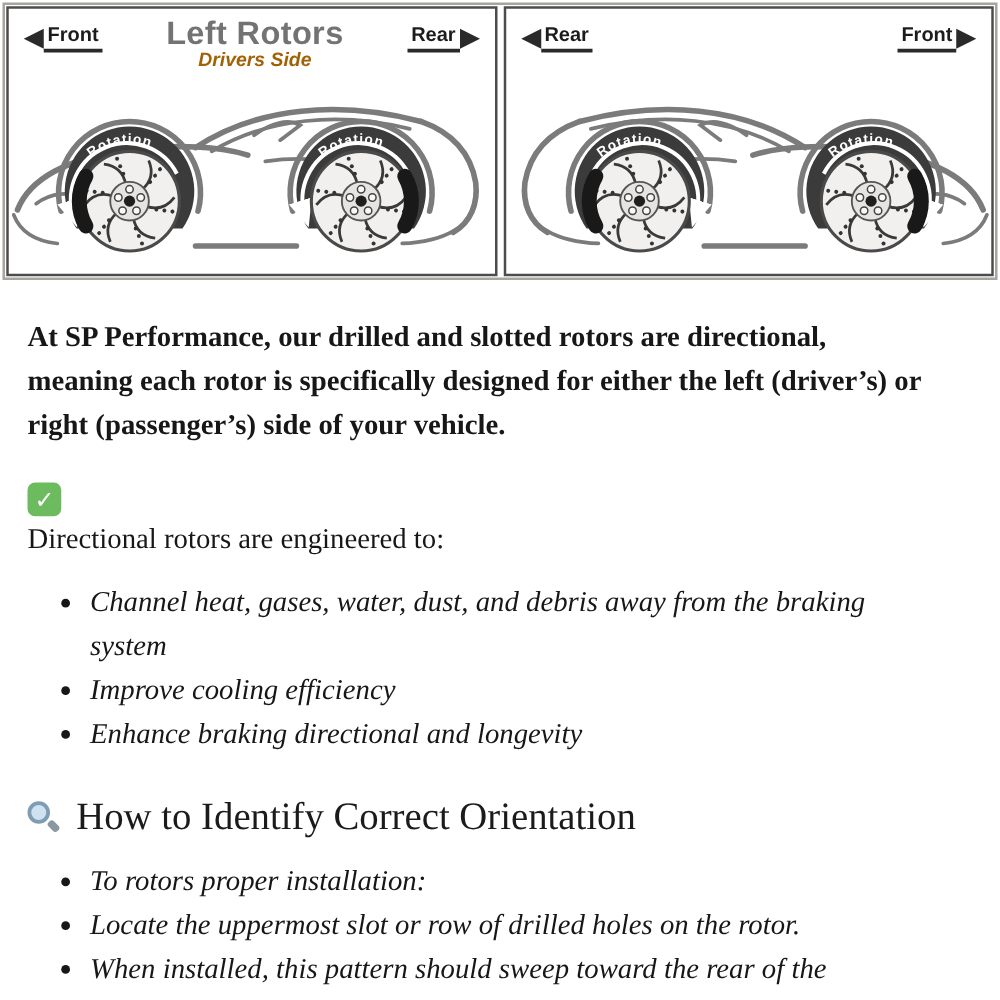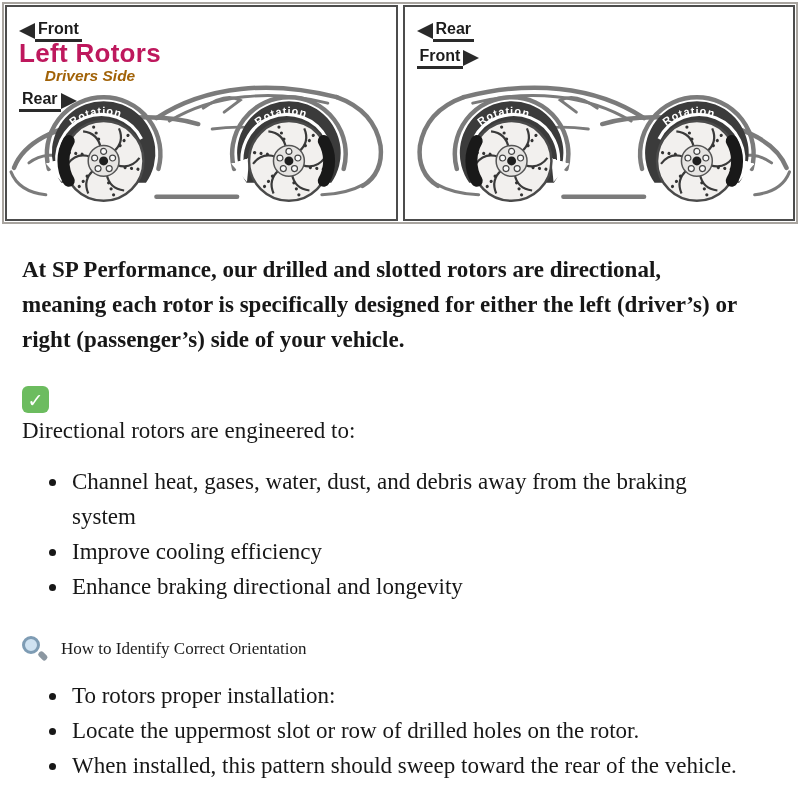--- a/index.html
+++ b/index.html
@@ -4,23 +4,23 @@
 <style>
   * { box-sizing: border-box; margin: 0; padding: 0; }
   html,body { width:800px; height:800px; background:#fff; overflow:hidden; }
   body { font-family:"Liberation Serif", serif; color:#171717; }
 
   
   .diagram { width:796px; margin:2px auto 0; border:2px solid #a8a49f; background:#fff;
              display:flex; gap:5px; padding:1px; }
   .panel { flex:1 1 0; border:2px solid #4c4c4c; background:#fff; height:216px; overflow:hidden; }
   .panel-head { display:flex; justify-content:space-between; align-items:flex-start; padding:8px 12px 0 12px; height:58px;
-                font-family:"Liberation Sans", sans-serif;flex-direction:column; }
+                font-family:"Liberation Sans", sans-serif; }
   .titleblock { text-align:center; flex:1 1 auto; margin-top:-2px; }
-  .panel-title { font-size:26px; font-weight:bold; letter-spacing:0.3px; color:#be185d; line-height:1.05; }
+  .panel-title { font-size:26px; font-weight:bold; letter-spacing:0.3px; color:#737373; line-height:1.05; }
   .panel-sub { font-size:15.5px; font-weight:bold; font-style:italic; color:#a16207; }
   .dir { display:flex; align-items:center; margin-top:6px; }
   .dir .lbl { font-size:16px; font-weight:bold; color:#1c1c1c; border-bottom:3px solid #2a2a2a; padding:0 3px 1px 3px; line-height:1.05; }
   .tri { width:0; height:0; border-top:8px solid transparent; border-bottom:8px solid transparent; }
   .tri.left  { border-right:16px solid #2a2a2a; }
   .tri.right { border-left:16px solid #2a2a2a; }
   .car { display:block; width:100%; height:152px; }
 
   .bodyline { stroke:#7b7b7b; stroke-width:4.5; fill:none; stroke-linecap:round; }
   .bodyline.thin { stroke-width:3; }
@@ -33,23 +33,23 @@
   .dot { fill:#333; }
 
   
   .copy { padding:12px 38px 0 22px; font-size:23px; }
   .intro { margin-top:16px; line-height:35px; max-width:716px;font-weight:bold; }
   h2.why { margin-top:29px; font-size:24.5px; font-weight:bold; display:flex; align-items:center; gap:11px; color:#111; }
   .check { width:27px; height:27px; border-radius:6px; background:#6cbc5f; color:#fff;
            display:flex; align-items:center; justify-content:center;
            font-family:"DejaVu Sans", sans-serif; font-size:19px; font-weight:bold; flex:0 0 auto; }
   .lead { line-height:35px; }
-  ul.blist { margin-top:16px; padding-left:47px; list-style:disc; }
+  ul.blist { margin-top:16px; padding-left:47px; list-style:disc;font-style:italic; }
   ul.blist li { line-height:35px; max-width:668px; padding-left:3px; }
-  h2.how { margin-top:31px; font-size:17px; font-weight:normal; display:flex; align-items:center; gap:12px; color:#1b1b1b; }
+  h2.how { margin-top:31px; font-size:31px; font-weight:normal; display:flex; align-items:center; gap:12px; color:#1b1b1b; }
   .mag { position:relative; width:27px; height:27px; flex:0 0 auto; }
   .mag .lens { position:absolute; left:0; top:1px; width:18px; height:18px; border-radius:50%;
                background:#cfe2f1; border:3.5px solid #7e9cb4; }
   .mag .handle { position:absolute; left:16px; top:18px; width:10px; height:5.5px; background:#8b97a1;
                  border-radius:2.5px; transform:rotate(45deg); }
 </style>
 </head>
 <body>
 
 <svg width="0" height="0" style="position:absolute" aria-hidden="true">

